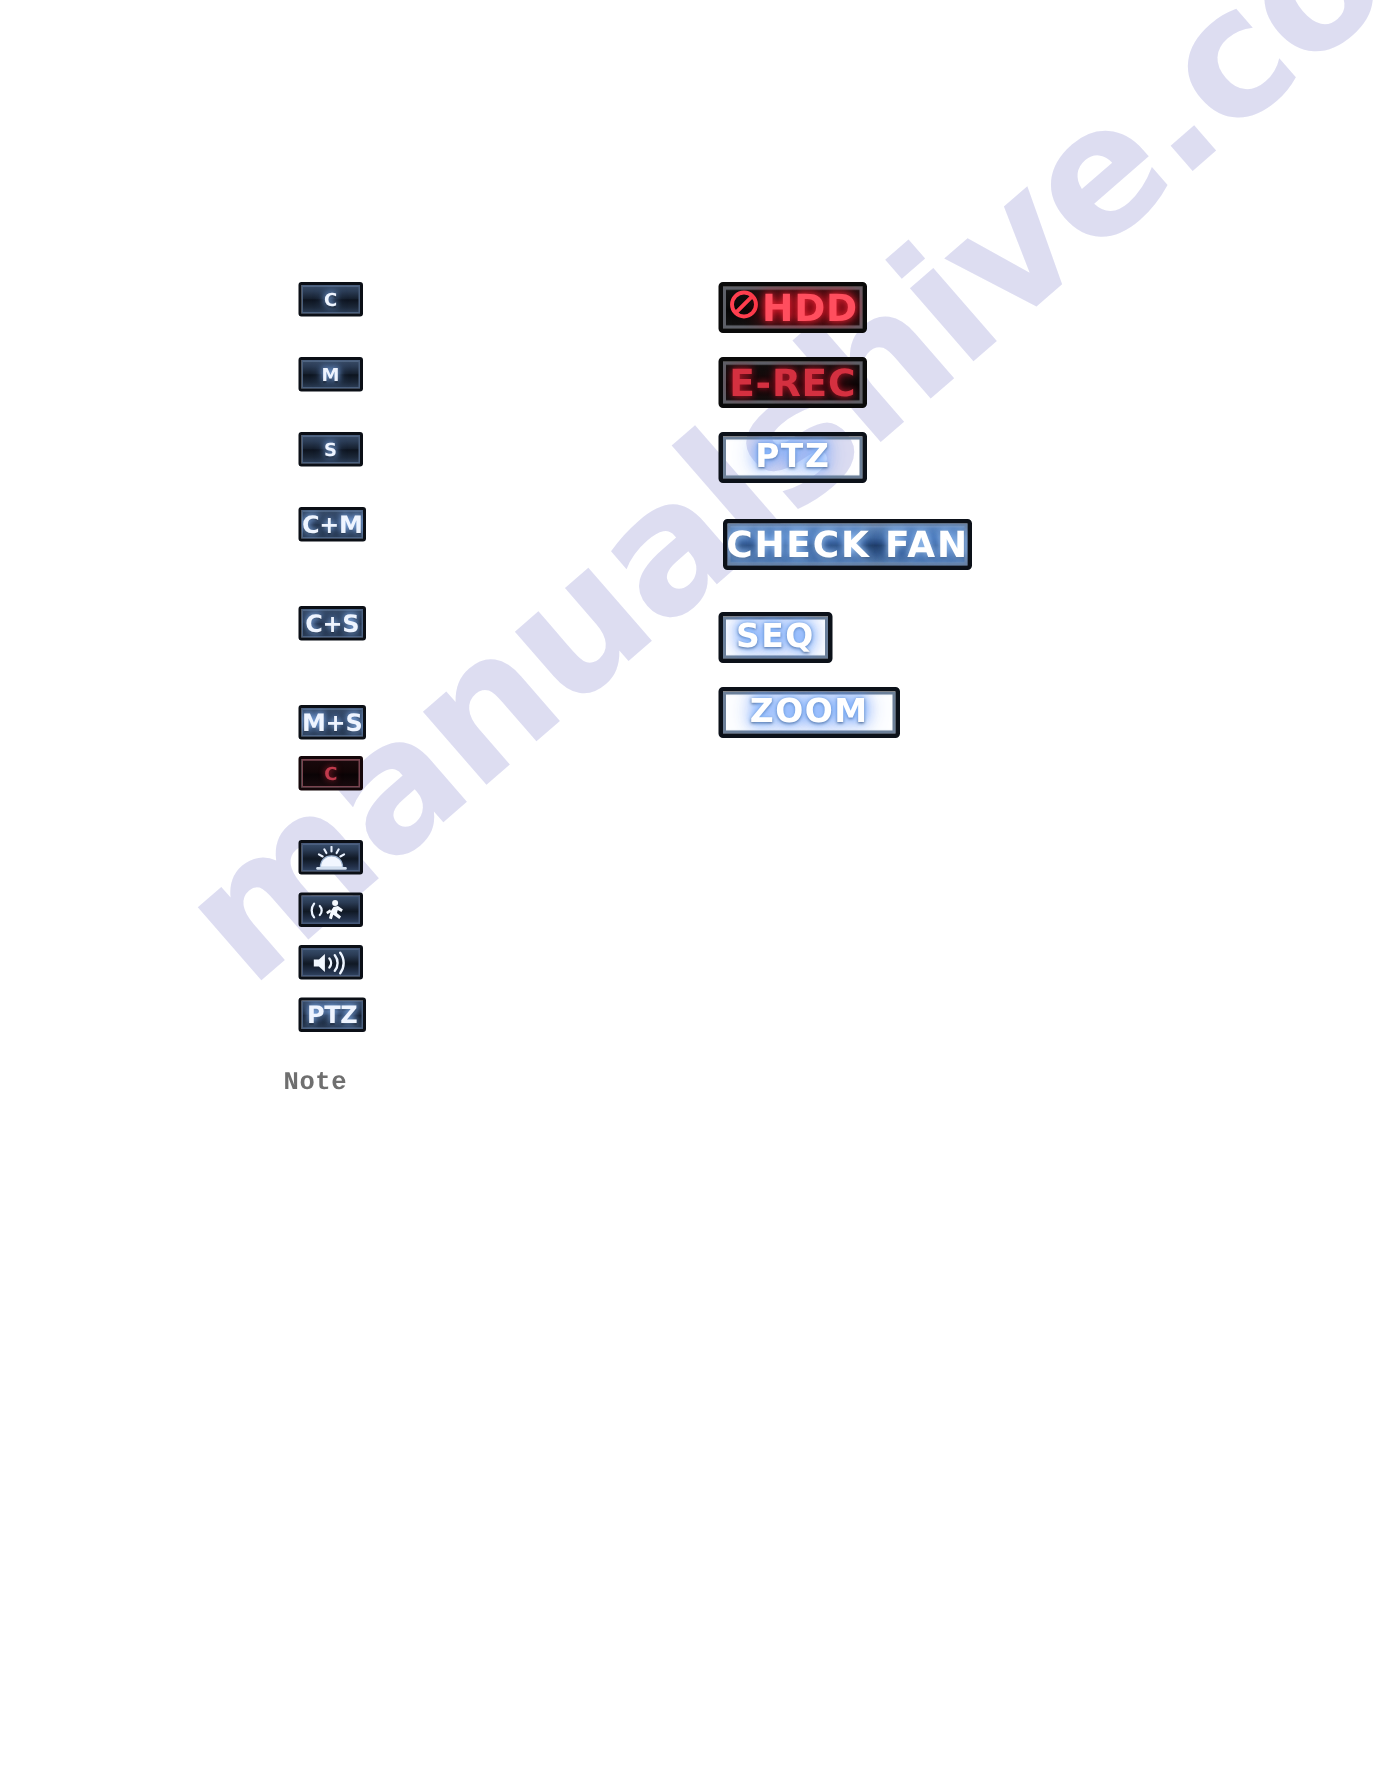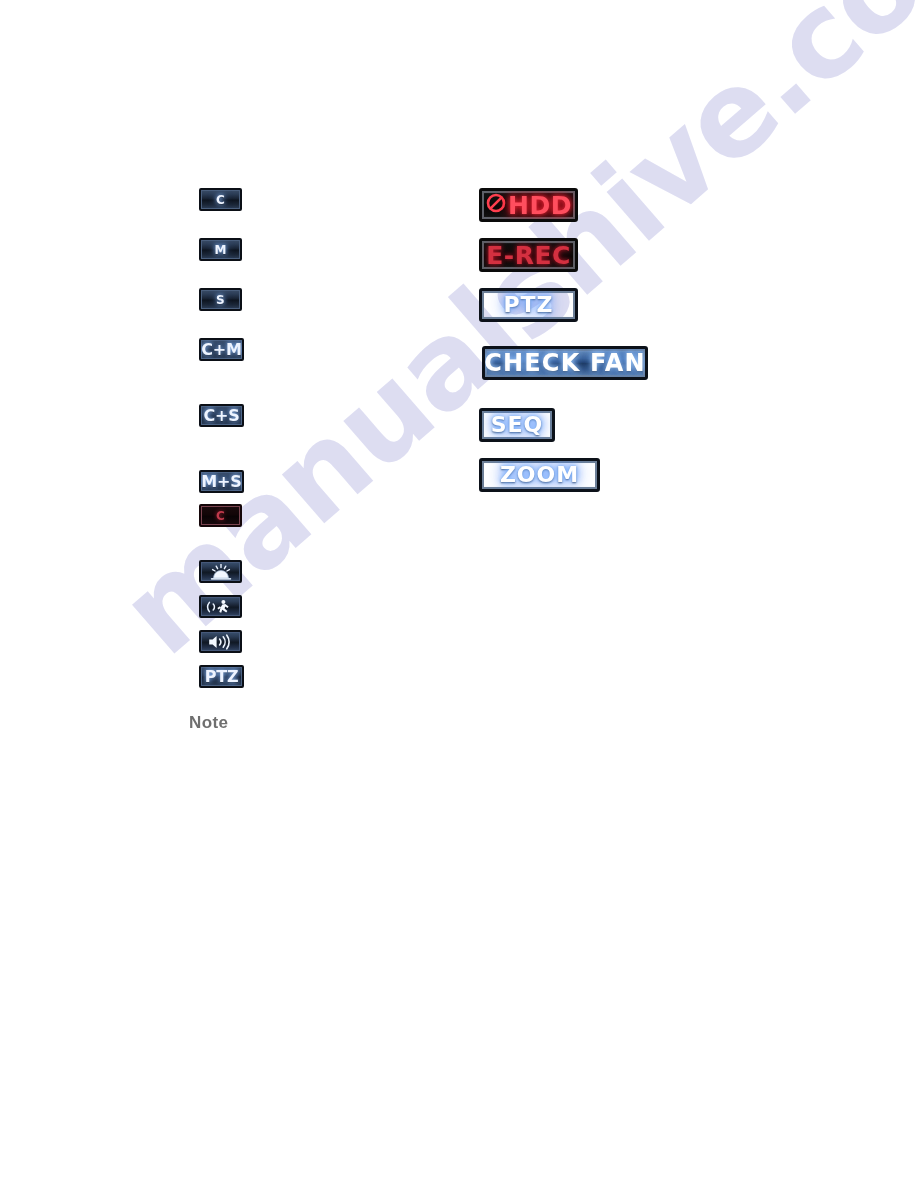--- a/index.html
+++ b/index.html
@@ -230,21 +230,21 @@
       0 0 22px rgba(60,130,250,0.85),
       0 1px 2px rgba(0,0,0,0.85);
   }
   #btn-ptz-big .lbl { font-size: 22px; }
 
   
   #note-label {
     position: absolute;
     left: 189px;
     top: 713px;
-    font-family: Liberation Sans, sans-serif;
+    font-family: Liberation Mono, monospace;
     font-size: 17px;
     font-weight: 700;
     color: #6f6f6f;
     letter-spacing: 0.4px;
   }
 </style>
 </head>
 <body>
 
 <div id="watermark">

